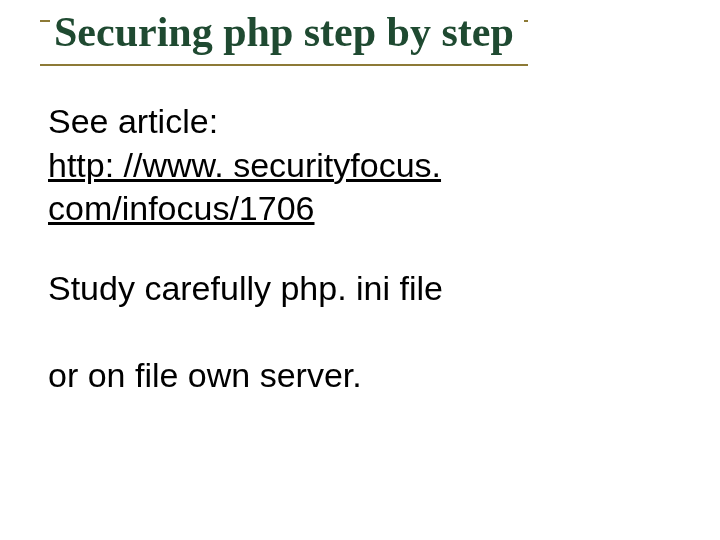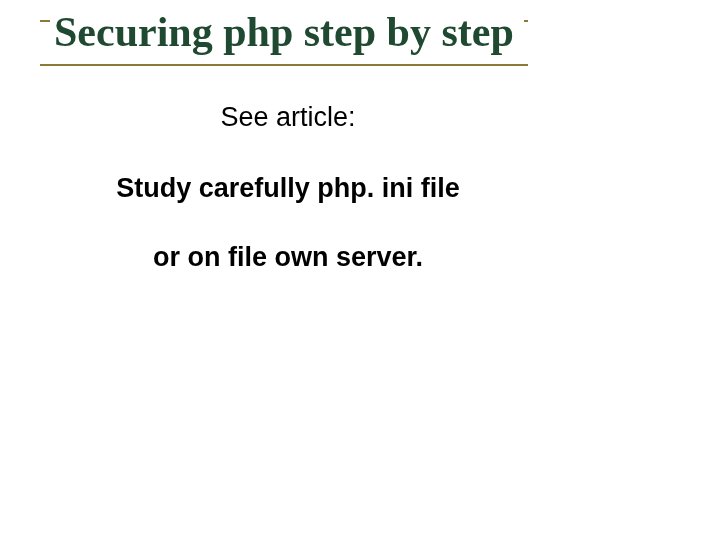--- a/index.html
+++ b/index.html
@@ -36,52 +36,51 @@
     color: #1f4a31;
     position: relative;
     top: -14px;
     left: 10px;
     display: inline-block;
     background: #ffffff;
     padding: 0 10px 0 4px;
     margin: 0;
   }
   .body {
-    font-size: 27px;
+    font-size: 34px;
     line-height: 1.28;
     color: #000000;
     padding-left: 8px;
-    text-align: center;
   }
   .para {
     margin: 0 0 36px 0;
   }
   .para.last {
     margin-bottom: 4px;
-    font-weight: bold;
   }
   a.link {
     color: #000000;
     text-decoration: underline;
   }
 </style>
 </head>
 <body>
 
 <div class="slide">
 
   <div class="heading-block">
     <div class="rule"></div>
     <h1 class="heading-text">Securing php step by step</h1>
     <div class="rule bottom" style="margin-top:-6px;"></div>
   </div>
 
   <div class="body" style="margin-top:34px;">
     <p class="para">
       <span>See article:</span><br>
+      <a class="link" href="#">http: //www. securityfocus. com/infocus/1706</a>
     </p>
 
     <p class="para last">
       <span>Study carefully php. ini file</span><br>
       <br>
       <span>or on file own server.</span>
     </p>
   </div>
 
 </div>

